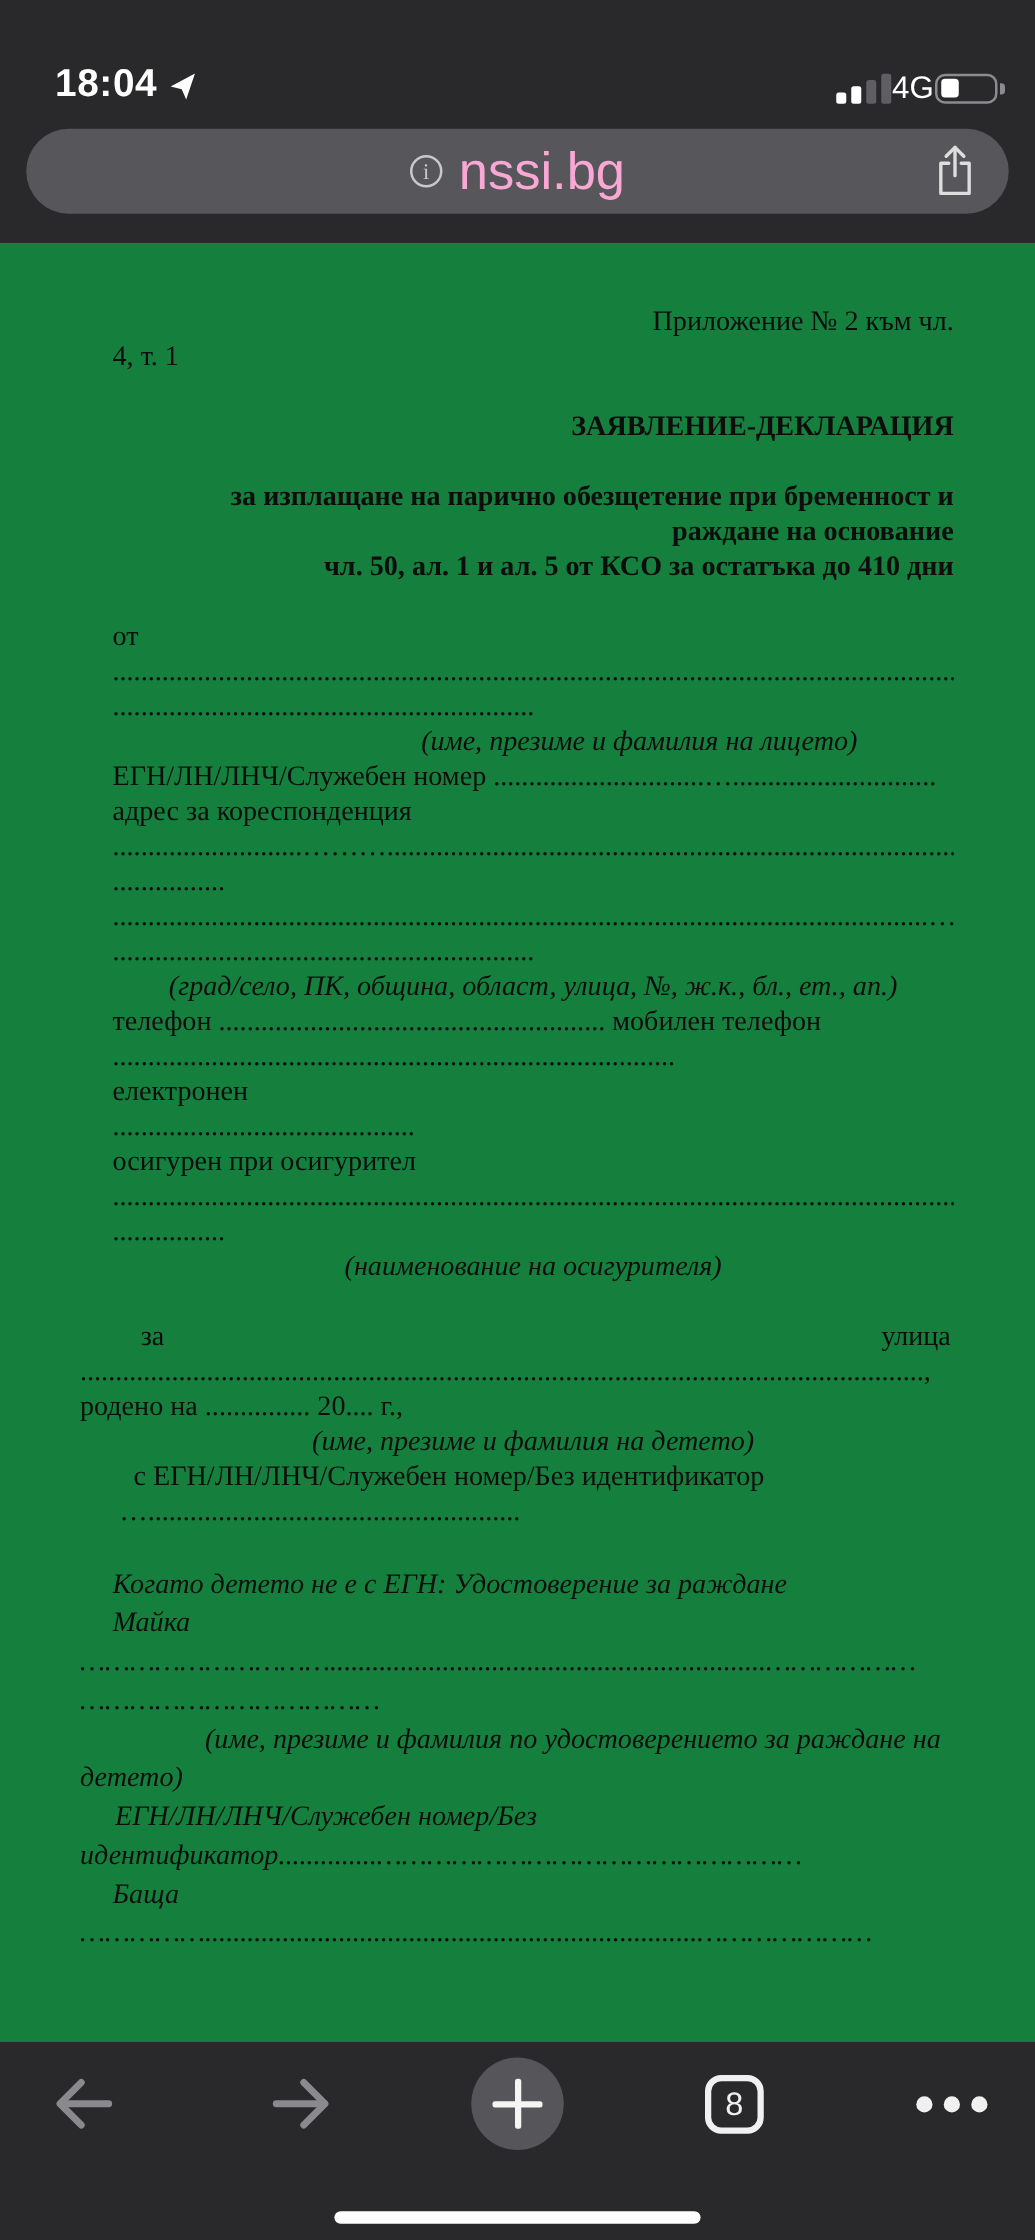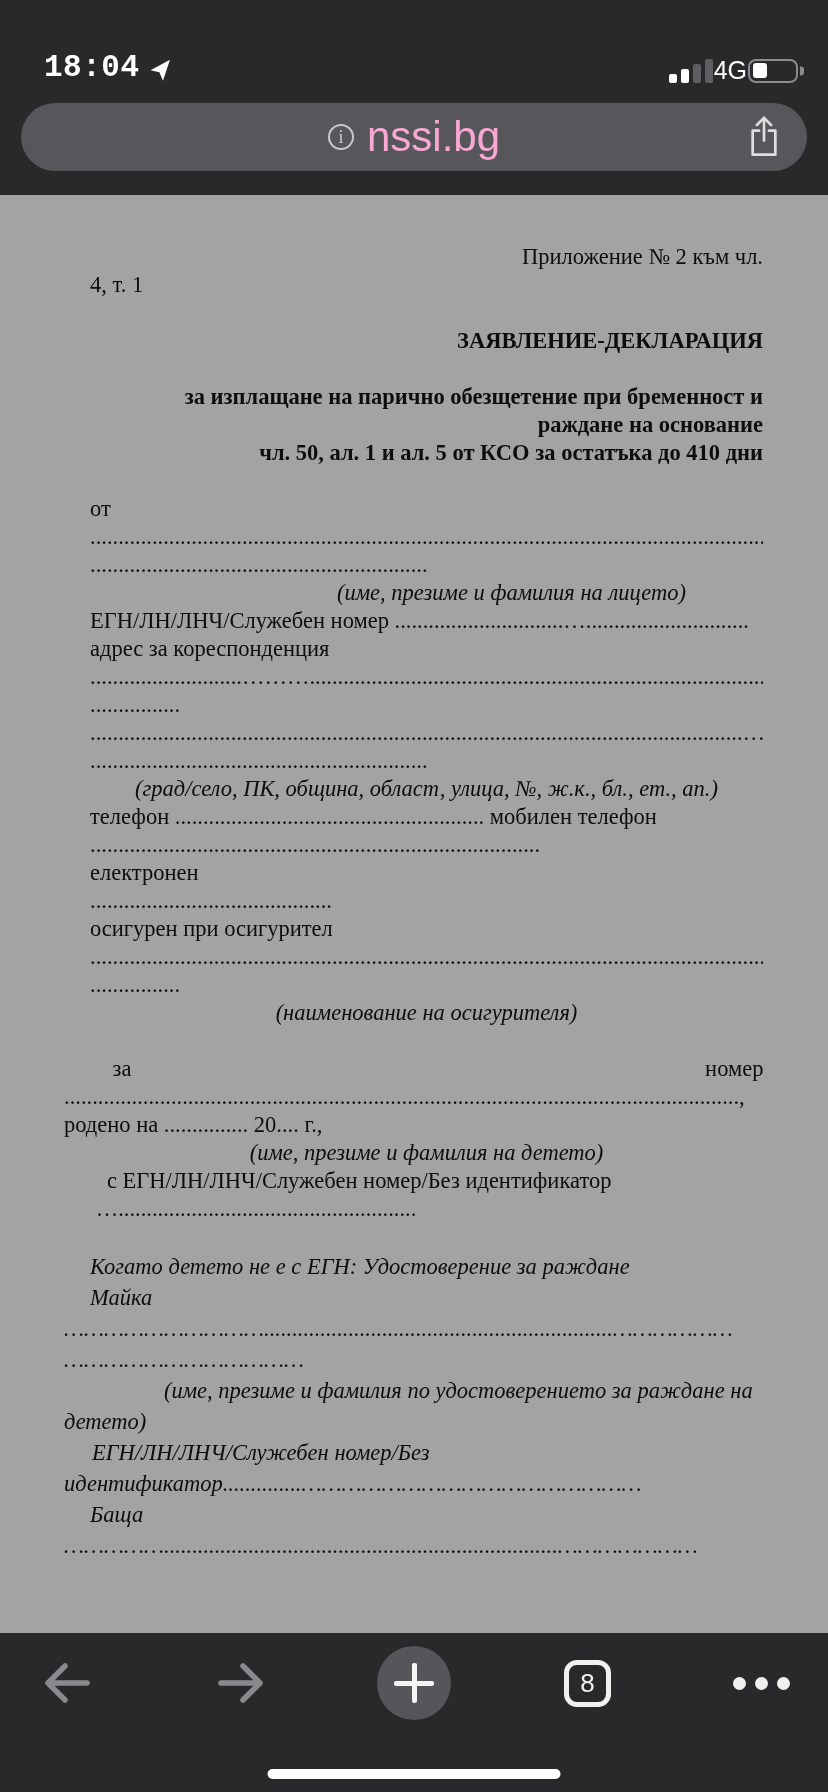--- a/index.html
+++ b/index.html
@@ -1,41 +1,41 @@
 <!DOCTYPE html>
 <html><head>
 <meta charset="utf-8">
 <style>
   html,body{margin:0;padding:0;background:#000;}
   .screen{position:relative;width:828px;height:1792px;background:#ffffff;display:flex;flex-direction:column;overflow:hidden;font-family:"Liberation Sans",sans-serif;}
 
   
   .chrome-top{flex:none;height:195px;background:#29292b;}
   .status-bar{height:95px;display:flex;justify-content:space-between;align-items:flex-end;padding:0 30px 10px 44px;box-sizing:border-box;}
-  .sb-left{display:flex;align-items:center;gap:10px;font-family:Liberation Mono, monospace;}
+  .sb-left{display:flex;align-items:center;gap:10px;}
   .time{color:#ffffff;font-size:31px;font-weight:700;letter-spacing:.5px;}
   .loc{width:26px;height:26px;}
   .sb-right{display:flex;align-items:center;gap:1px;}
   .signal{display:flex;align-items:flex-end;gap:4px;}
   .signal i{display:block;width:8px;border-radius:2px;background:#ffffff;}
   .signal i.b1{height:9px}.signal i.b2{height:14px}
   .signal i.b3{height:19px;background:#5f5f63}.signal i.b4{height:24px;background:#5f5f63}
   .net{color:#ffffff;font-size:25px;font-weight:400;}
   .battery{position:relative;width:50px;height:24px;border:2.5px solid #8b8b90;border-radius:8px;display:flex;align-items:center;padding:0 3px;box-sizing:border-box;}
   .battery .fill{width:14px;height:15px;border-radius:3px;background:#ffffff;}
   .battery .tip{position:absolute;right:-8px;top:50%;transform:translateY(-50%);width:4px;height:9px;background:#8b8b90;border-radius:0 3px 3px 0;}
 
   .url-row{padding:8px 21px 0;}
   .url-pill{height:68px;background:#57575b;border-radius:34px;display:flex;align-items:center;justify-content:center;position:relative;}
   .info-badge{width:26px;height:26px;border:2.5px solid #c9c9cc;border-radius:50%;color:#c9c9cc;font-family:"Liberation Serif",serif;font-size:18px;line-height:1;display:flex;align-items:center;justify-content:center;margin-right:13px;box-sizing:border-box;}
   .domain{color:#f9a8d4;font-size:42px;}
   .share{position:absolute;right:26px;top:50%;transform:translateY(-50%);}
 
   
-  .doc{flex:1;background:#a3a3a3;padding:48px 65px 0 90px;box-sizing:border-box;overflow:hidden;
+  .doc{flex:1;background:#15803d;padding:48px 65px 0 90px;box-sizing:border-box;overflow:hidden;
        font-family:"Liberation Serif",serif;font-size:22.5px;color:#0d0d0d;}
   .ln{height:28px;line-height:28px;white-space:pre;overflow:hidden;}
   .ln.tall{height:31px;line-height:31px;}
   .r{text-align:right;}
   .bc{font-weight:bold;text-align:right;}
   .ic{font-style:italic;text-align:center;}
   .sh{transform:translateX(85px);}
   .i{font-style:italic;}
   .hang{margin-left:-26px;}
   .ind13{margin-left:2px;}
@@ -123,21 +123,21 @@
         <div class="ln ic">(град/село, ПК, община, област, улица, №, ж.к., бл., ет., ап.)</div>
         <div class="ln">телефон ....................................................... мобилен телефон</div>
         <div class="ln">................................................................................</div>
         <div class="ln">електронен</div>
         <div class="ln">...........................................</div>
         <div class="ln">осигурен при осигурител</div>
         <div class="ln">........................................................................................................................</div>
         <div class="ln">................</div>
         <div class="ln ic">(наименование на осигурителя)</div>
         <div class="ln"></div>
-        <div class="ln">    за                                                                                                      номер</div>
+        <div class="ln">    за                                                                                                      улица</div>
         <div class="ln hang">........................................................................................................................,</div>
         <div class="ln hang">родено на ............... 20.... г.,</div>
         <div class="ln ic">(име, презиме и фамилия на детето)</div>
         <div class="ln">   с ЕГН/ЛН/ЛНЧ/Служебен номер/Без идентификатор</div>
         <div class="ln"> ….....................................................</div>
         <div class="ln"></div>
         <div class="ln i tall">Когато детето не е с ЕГН: Удостоверение за раждане</div>
         <div class="ln i tall">Майка</div>
         <div class="ln i tall hang">…………………………..............................................................………………</div>
         <div class="ln i tall hang">………………………………</div>

